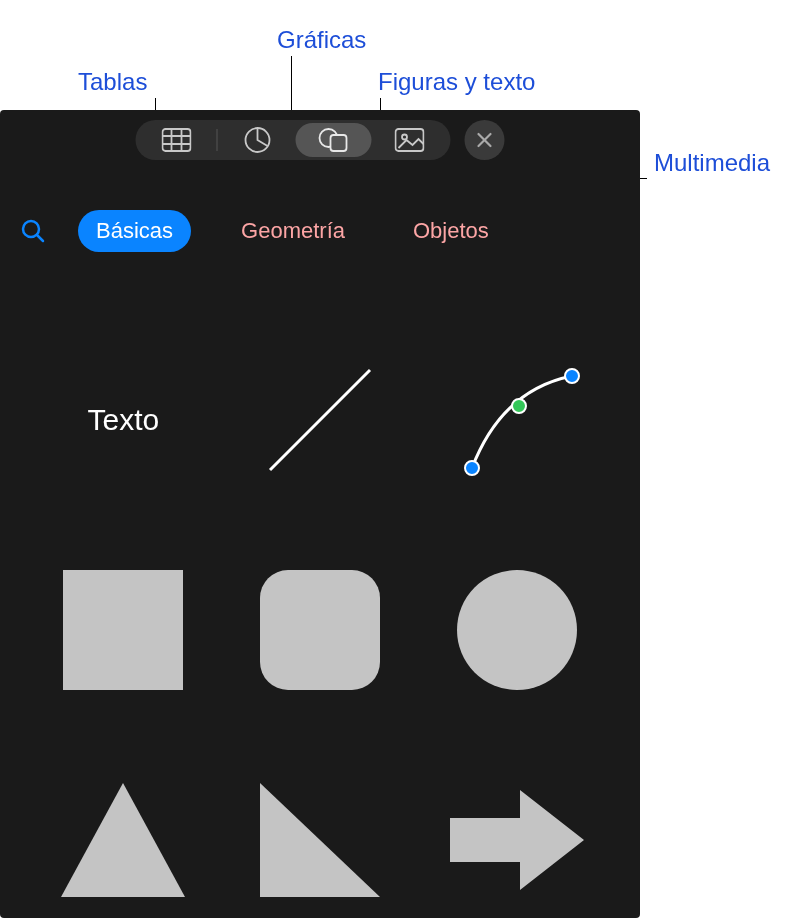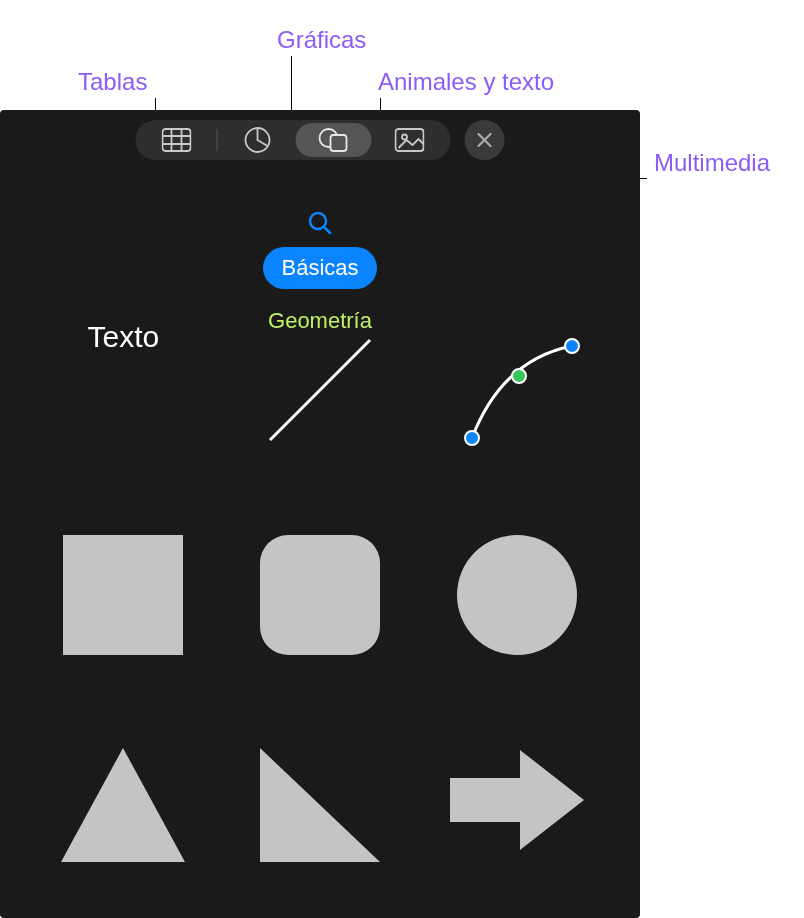--- a/index.html
+++ b/index.html
@@ -10,21 +10,21 @@
     body {
       font-family: -apple-system, BlinkMacSystemFont, "Helvetica Neue", sans-serif;
       background: #fff;
       width: 804px;
       height: 918px;
       position: relative;
     }
     .callout {
       position: absolute;
       font-size: 24px;
-      color: #8b5cf6;
+      color: #1d4ed8;
     }
     .callout-line {
       position: absolute;
       background: #000;
     }
     .panel {
       position: absolute;
       left: 0;
       top: 110px;
       width: 640px;
@@ -79,30 +79,29 @@
       cursor: pointer;
     }
     .category-bar {
       position: absolute;
       top: 100px;
       left: 0;
       right: 0;
       display: flex;
       align-items: center;
       padding: 0 20px;
-      gap: 11px;
-      flex-direction: column;
+      gap: 32px;
     }
     .search-icon {
       color: #0a84ff;
       flex-shrink: 0;
     }
     .category-tab {
       font-size: 22px;
-      color: #bef264;
+      color: #fca5a5;
       padding: 8px 18px;
       border-radius: 22px;
       cursor: pointer;
       white-space: nowrap;
     }
     .category-tab.active {
       background: #0a84ff;
       color: #fff;
     }
     .shapes-grid {
@@ -112,40 +111,41 @@
       right: 0;
       bottom: 0;
       display: grid;
       grid-template-columns: repeat(3, 1fr);
       grid-auto-rows: 200px;
       padding: 20px 40px;
       gap: 10px 30px;
     }
     .shape-cell {
       display: flex;
+      align-items: center;
       justify-content: center;
       cursor: pointer;
     }
     .shape-text {
       color: #fff;
       font-size: 30px;
       font-weight: 400;
     }
     
     #callout-tablas { left: 78px; top: 68px; }
     #callout-graficas { left: 277px; top: 26px; }
     #callout-figuras { left: 378px; top: 68px; }
     #callout-multimedia { left: 654px; top: 149px; }
   </style>
 </head>
 <body>
 
 <div class="callout" id="callout-tablas">Tablas</div>
 <div class="callout" id="callout-graficas">Gráficas</div>
-<div class="callout" id="callout-figuras">Animales y texto</div>
+<div class="callout" id="callout-figuras">Figuras y texto</div>
 <div class="callout" id="callout-multimedia">Multimedia</div>
 
 <div class="callout-line" style="left:155px; top:98px; width:1px; height:34px;"></div>
 <div class="callout-line" style="left:291px; top:56px; width:1px; height:76px;"></div>
 <div class="callout-line" style="left:380px; top:98px; width:1px; height:34px;"></div>
 <div class="callout-line" style="left:477px; top:163px; width:1px; height:16px;"></div>
 <div class="callout-line" style="left:477px; top:178px; width:170px; height:1px;"></div>
 
 <div class="panel">
 
@@ -189,20 +189,21 @@
     </div>
   </div>
 
   <div class="category-bar">
     <svg class="search-icon" width="26" height="26" viewBox="0 0 26 26" fill="none" stroke="#0a84ff" stroke-width="2.5" stroke-linecap="round">
       <circle cx="11" cy="11" r="8"></circle>
       <line x1="17" y1="17" x2="23" y2="23"></line>
     </svg>
     <div class="category-tab active">Básicas</div>
     <div class="category-tab">Geometría</div>
+    <div class="category-tab">Objetos</div>
   </div>
 
   <div class="shapes-grid">
 
     <div class="shape-cell">
       <span class="shape-text">Texto</span>
     </div>
 
     <div class="shape-cell">
       <svg width="140" height="140" viewBox="0 0 140 140">

